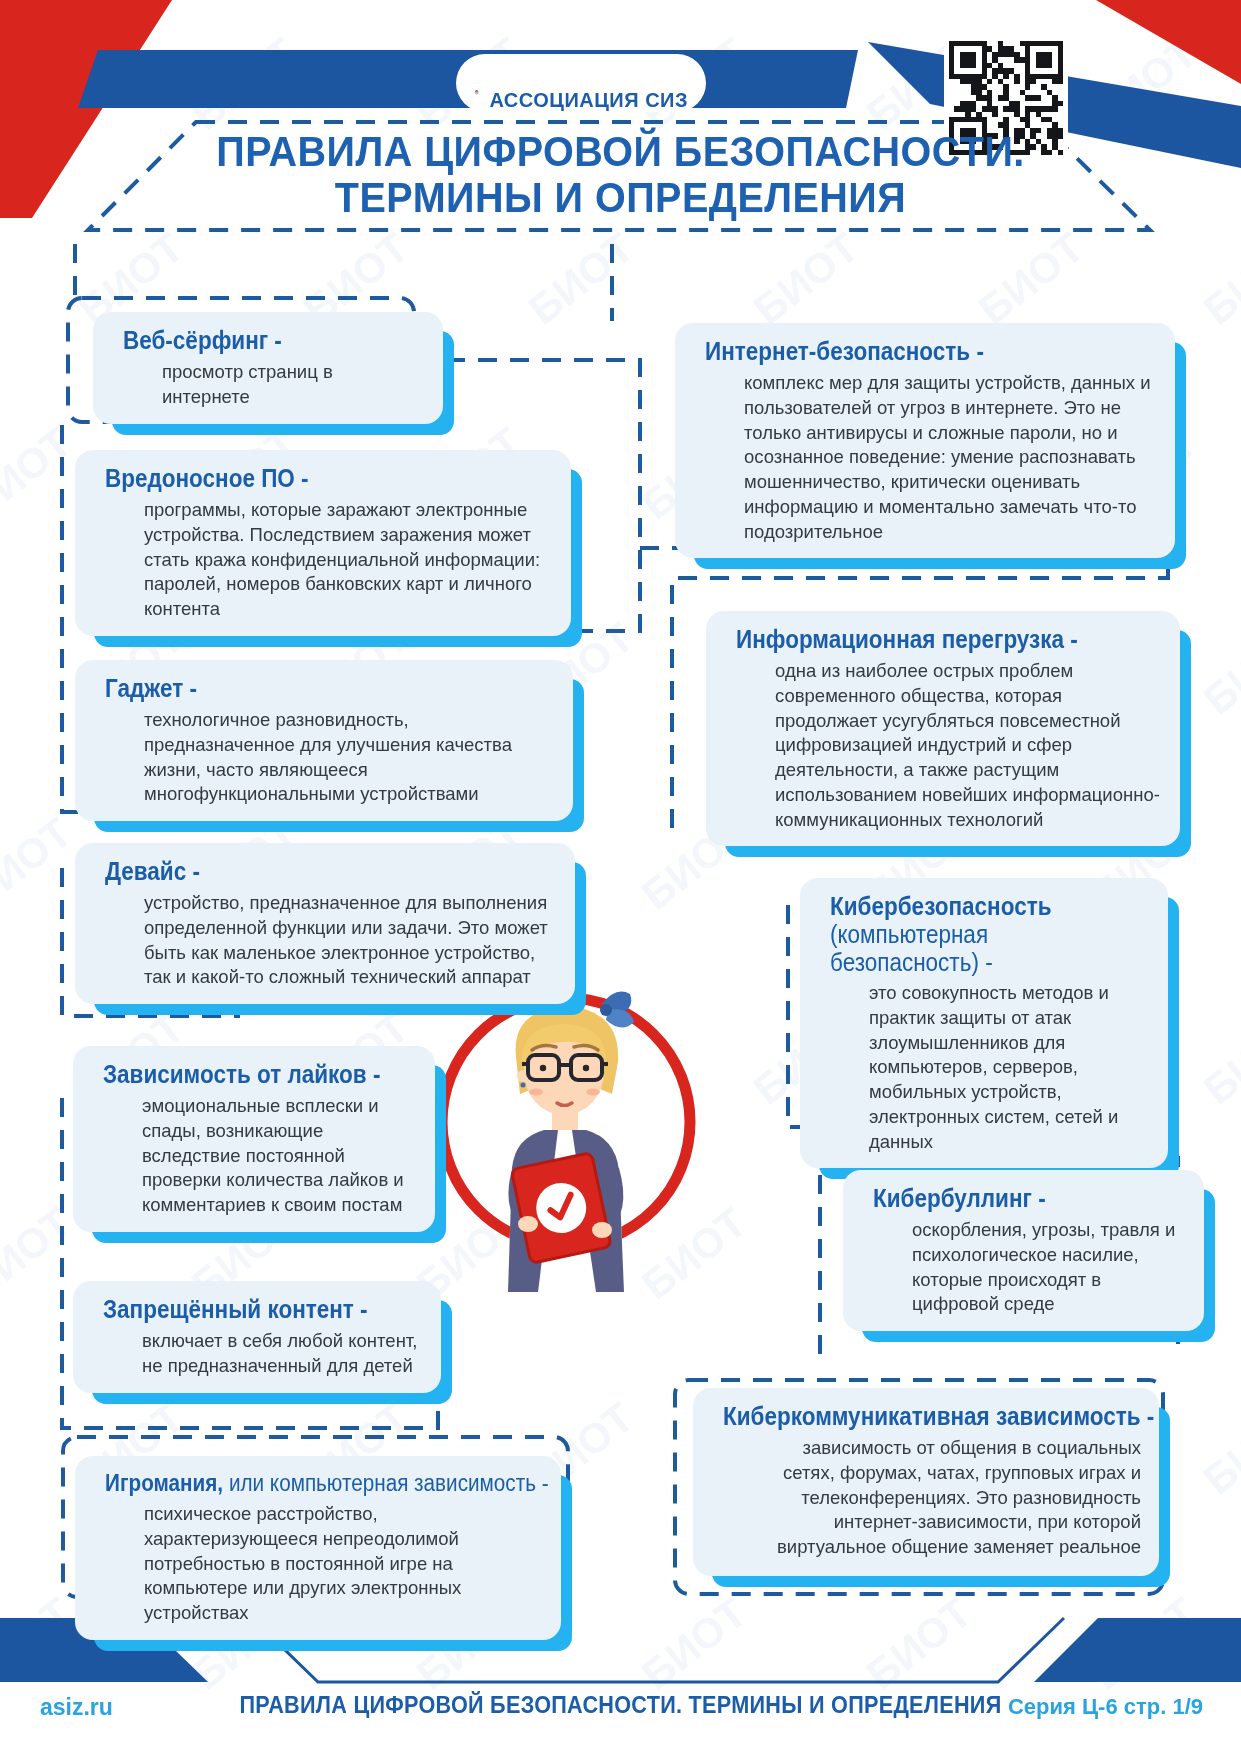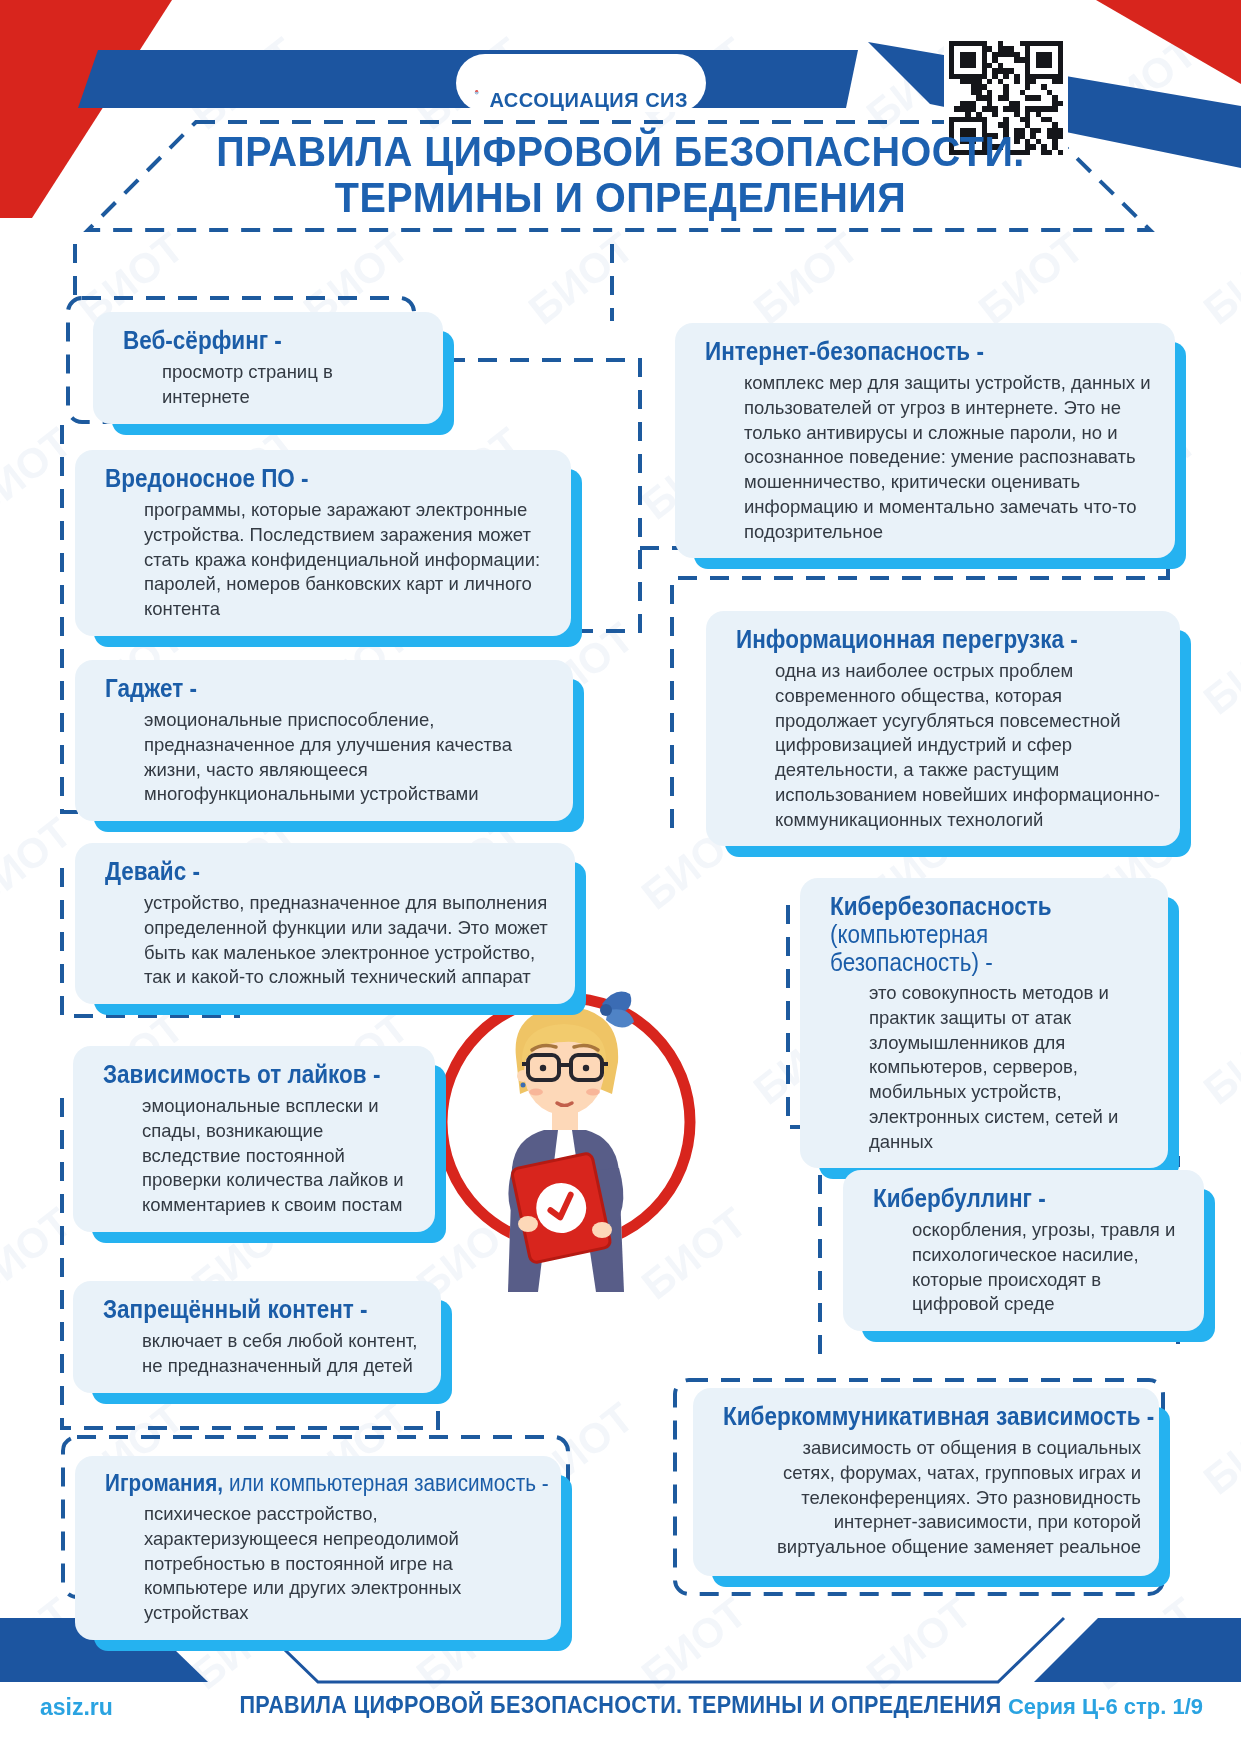--- a/index.html
+++ b/index.html
@@ -664,21 +664,21 @@
     <div class="card-body">просмотр страниц в интернете</div>
   </div>
 
   <div class="card" style="left:75px;top:450px;width:496px;min-height:158px;">
     <div class="card-title"><span class="tb">Вредоносное ПО -</span><span class="tr"></span></div>
     <div class="card-body">программы, которые заражают электронные устройства. Последствием заражения может стать кража конфиденциальной информации: паролей, номеров банковских карт и личного контента</div>
   </div>
 
   <div class="card" style="left:75px;top:660px;width:498px;min-height:132px;">
     <div class="card-title"><span class="tb">Гаджет -</span><span class="tr"></span></div>
-    <div class="card-body">эмоциональные приспособление, предназначенное для улучшения качества жизни, часто являющееся многофункциональными устройствами</div>
+    <div class="card-body">технологичное разновидность, предназначенное для улучшения качества жизни, часто являющееся многофункциональными устройствами</div>
   </div>
 
   <div class="card" style="left:75px;top:843px;width:500px;min-height:156px;">
     <div class="card-title"><span class="tb">Девайс -</span><span class="tr"></span></div>
     <div class="card-body">устройство, предназначенное для выполнения определенной функции или задачи. Это может быть как маленькое электронное устройство, так и какой-то сложный технический аппарат</div>
   </div>
 
   <div class="card" style="left:73px;top:1046px;width:362px;min-height:184px;">
     <div class="card-title"><span class="tb">Зависимость от лайков -</span><span class="tr"></span></div>
     <div class="card-body">эмоциональные всплески и спады, возникающие вследствие постоянной проверки количества лайков и комментариев к своим постам</div>

